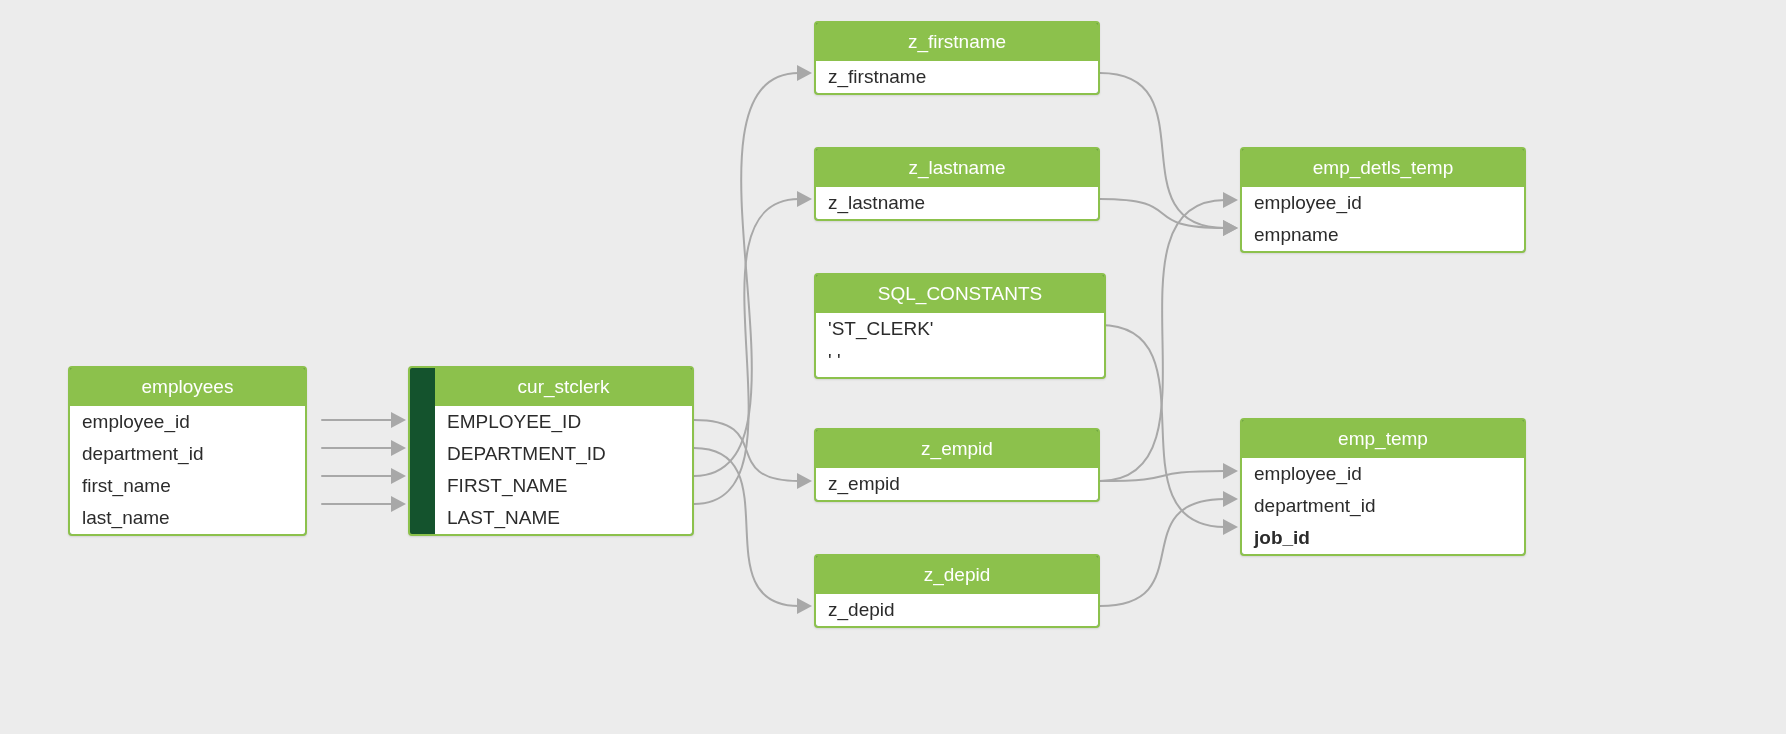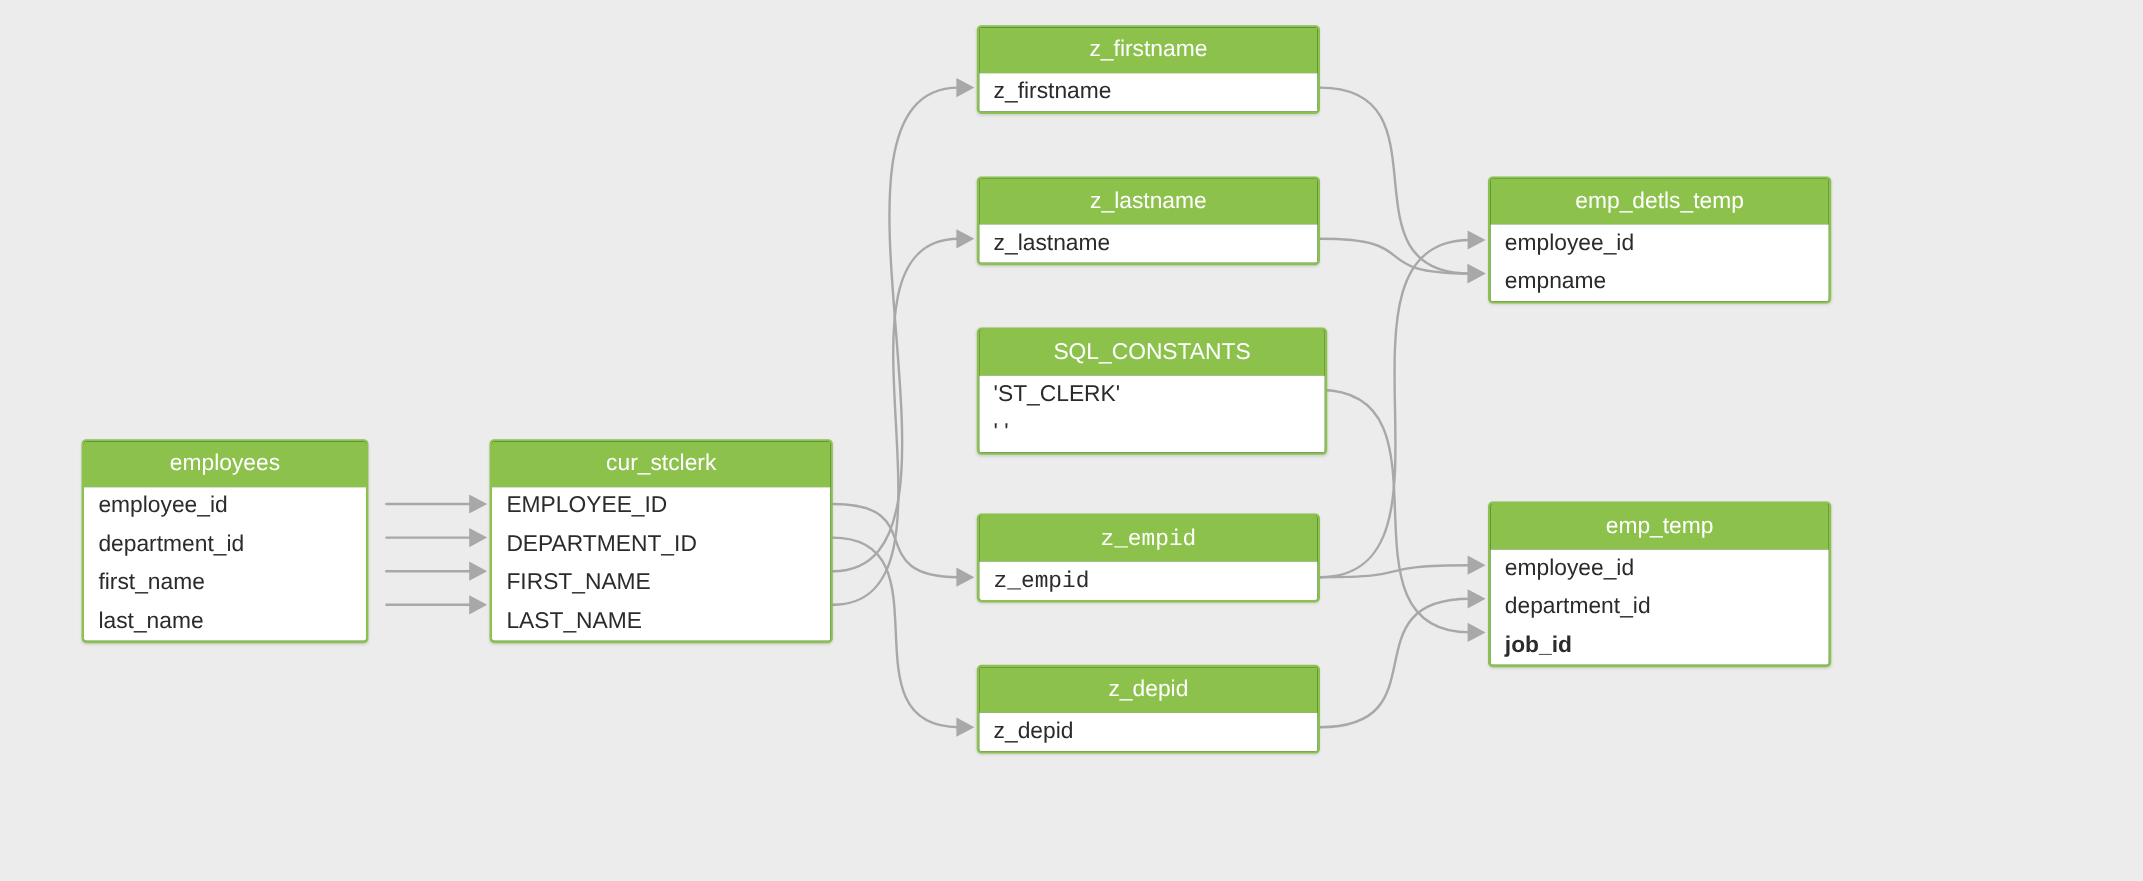--- a/index.html
+++ b/index.html
@@ -121,21 +121,21 @@
   <div id="node-layer">
       <div class="node" style="left: 36px; top: 366px; width: 239px; margin-left: 32px;">
         <div class="node-header" style="height: 38px; line-height: 38px;">employees</div>
         <div class="node-body">
           <div class="node-row" style="height: 32px; line-height: 32px;">employee_id</div>
           <div class="node-row" style="height: 32px; line-height: 32px;">department_id</div>
           <div class="node-row" style="height: 32px; line-height: 32px;">first_name</div>
           <div class="node-row" style="height: 32px; line-height: 32px;">last_name</div>
         </div>
       </div>
-      <div class="node" style="left: 408px; top: 366px; width: 286px;">
+      <div class="node" style="left: 408px; top: 366px; width: 286px; padding-left: 25px;">
         <div class="node-header" style="height: 38px; line-height: 38px;">cur_stclerk</div>
         <div class="node-body">
           <div class="node-row" style="height: 32px; line-height: 32px;">EMPLOYEE_ID</div>
           <div class="node-row" style="height: 32px; line-height: 32px;">DEPARTMENT_ID</div>
           <div class="node-row" style="height: 32px; line-height: 32px;">FIRST_NAME</div>
           <div class="node-row" style="height: 32px; line-height: 32px;">LAST_NAME</div>
         </div>
       </div>
       <div class="node" style="left: 814px; top: 21px; width: 286px;">
         <div class="node-header" style="height: 38px; line-height: 38px;">z_firstname</div>
@@ -149,21 +149,21 @@
           <div class="node-row" style="height: 32px; line-height: 32px;">z_lastname</div>
         </div>
       </div>
       <div class="node" style="left: 814px; top: 273px; width: 292px;">
         <div class="node-header" style="height: 38px; line-height: 38px;">SQL_CONSTANTS</div>
         <div class="node-body">
           <div class="node-row" style="height: 32px; line-height: 32px;">'ST_CLERK'</div>
           <div class="node-row" style="height: 32px; line-height: 32px;">' '</div>
         </div>
       </div>
-      <div class="node" style="left: 814px; top: 428px; width: 286px; font-family: Liberation Mono, monospace;">
+      <div class="node" style="left: 814px; top: 428px; width: 286px;">
         <div class="node-header" style="height: 38px; line-height: 38px;">z_empid</div>
         <div class="node-body">
           <div class="node-row" style="height: 32px; line-height: 32px;">z_empid</div>
         </div>
       </div>
       <div class="node" style="left: 814px; top: 554px; width: 286px;">
         <div class="node-header" style="height: 38px; line-height: 38px;">z_depid</div>
         <div class="node-body">
           <div class="node-row" style="height: 32px; line-height: 32px;">z_depid</div>
         </div>

